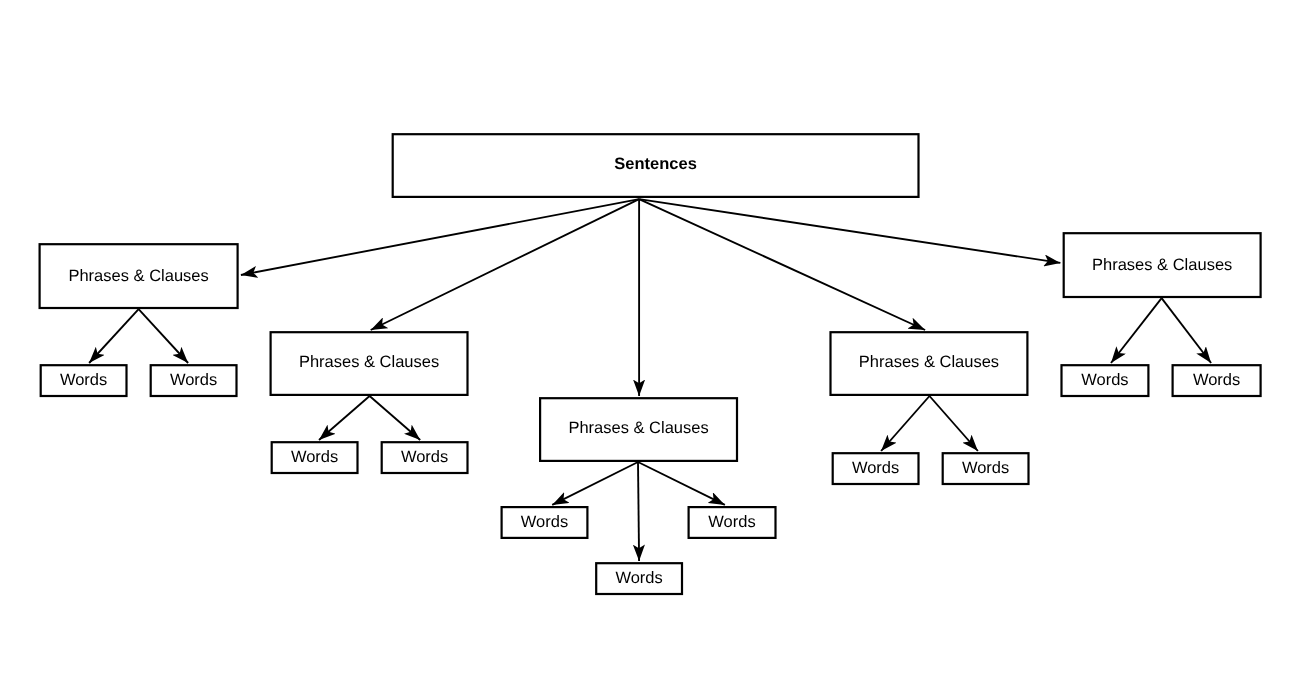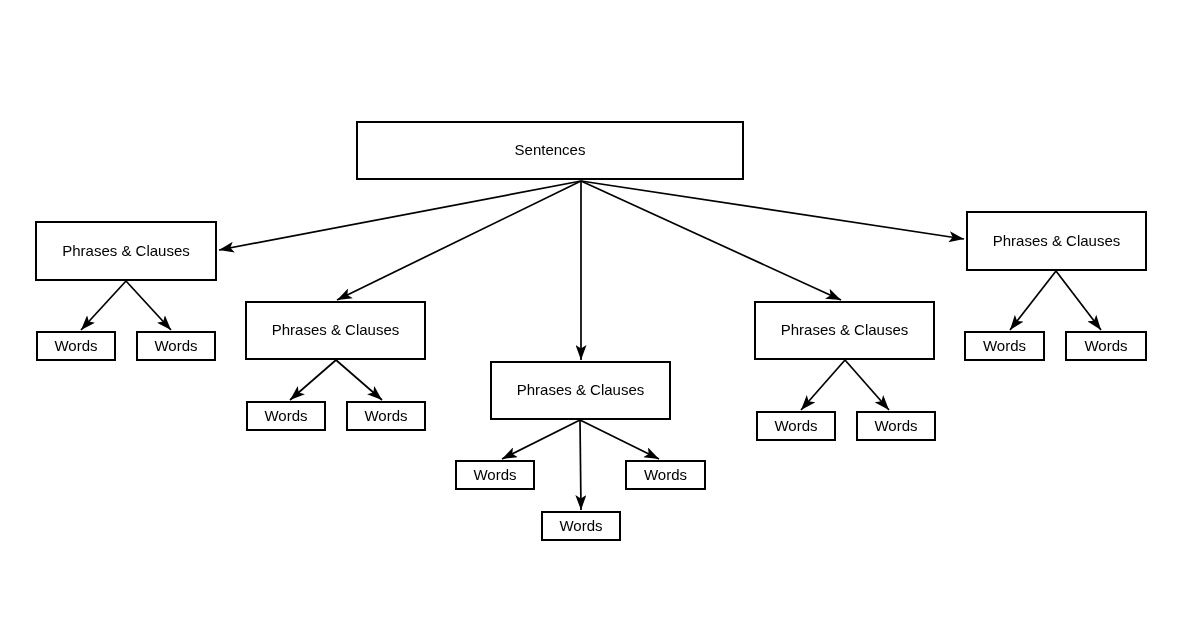--- a/index.html
+++ b/index.html
@@ -40,21 +40,21 @@
   .edges line {
     stroke: #000000;
     stroke-width: 1.7;
   }
 </style>
 </head>
 <body>
 
 <div class="canvas">
 
-  <div class="node" style="left:356px; top:121px; width:388px; height:59px;">Sentences</div>
+  <div class="node" style="left:356px; top:121px; width:480px; height:59px;font-weight:bold;">Sentences</div>
 
   <div class="node" style="left:35px; top:221px; width:182px; height:60px;">Phrases &amp; Clauses</div>
   <div class="node" style="left:245px; top:301px; width:181px; height:59px;">Phrases &amp; Clauses</div>
   <div class="node" style="left:490px; top:361px; width:181px; height:59px;">Phrases &amp; Clauses</div>
   <div class="node" style="left:754px; top:301px; width:181px; height:59px;">Phrases &amp; Clauses</div>
   <div class="node" style="left:966px; top:211px; width:181px; height:60px;">Phrases &amp; Clauses</div>
 
   <div class="node" style="left:36px;  top:331px; width:80px; height:30px;">Words</div>
   <div class="node" style="left:136px; top:331px; width:80px; height:30px;">Words</div>
 

